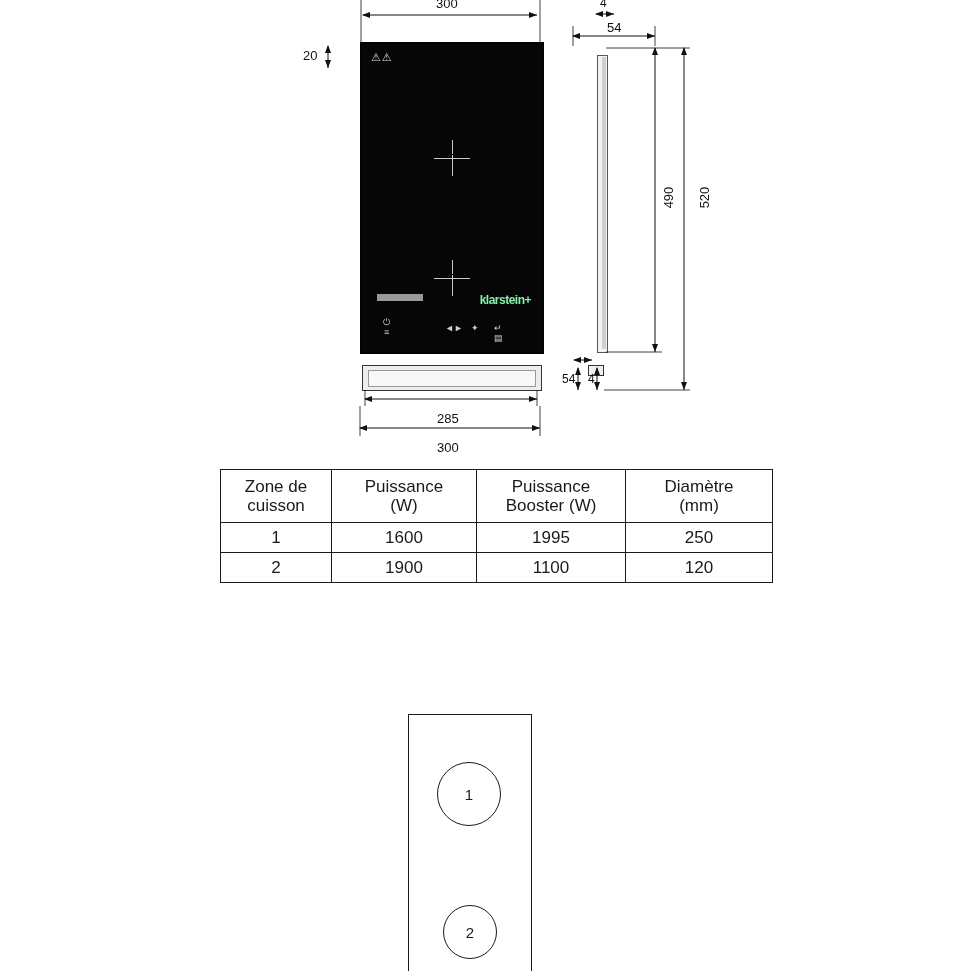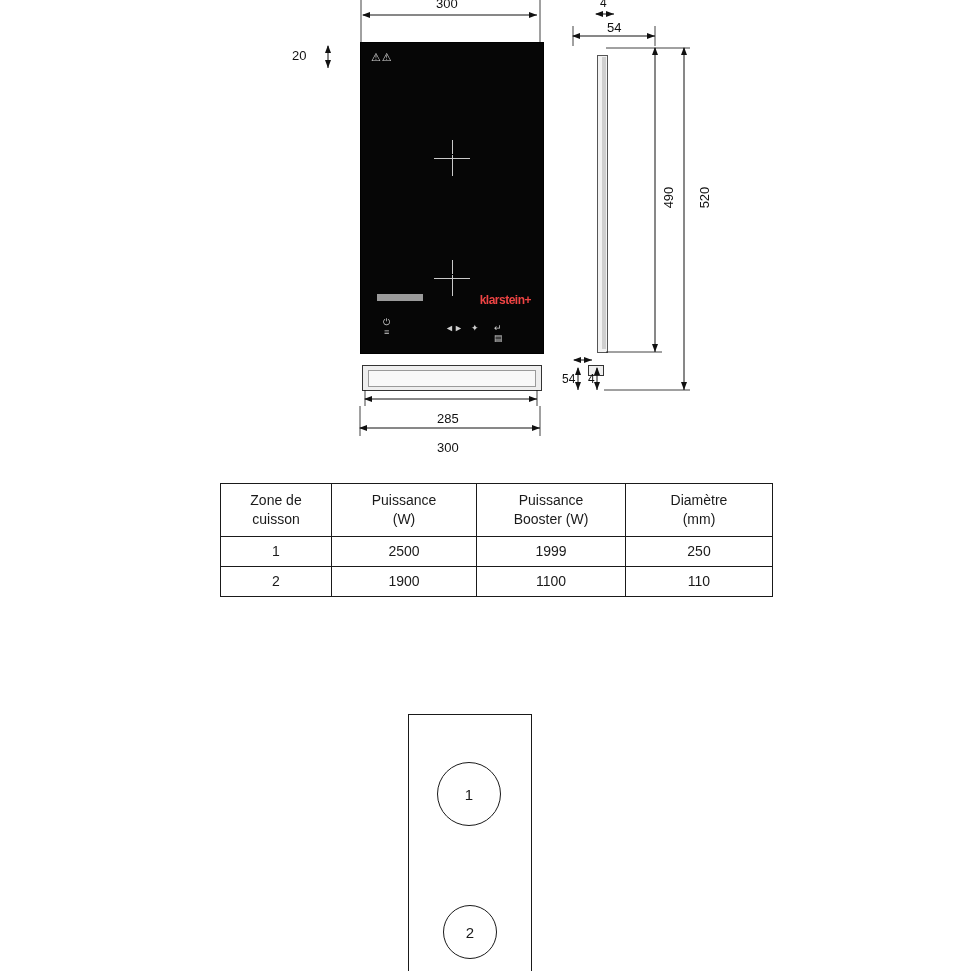--- a/index.html
+++ b/index.html
@@ -79,21 +79,21 @@
     position: absolute;
     width: 1px;
     height: 9px;
     background: #060606;
   }
   .brand {
     position: absolute;
     right: 12px;
     bottom: 46px;
     font-size: 12px;
-    color: #ef4444;
+    color: #86efac;
     font-weight: bold;
     letter-spacing: -0.5px;
   }
   .slider-bar {
     position: absolute;
     left: 16px;
     bottom: 52px;
     width: 46px;
     height: 7px;
     background: #9a9a9a;
@@ -160,23 +160,23 @@
     width: 14px;
     height: 9px;
     background: #efefef;
     border: 1px solid #333;
   }
 
   
   table.spec {
     position: absolute;
     left: 220px;
-    top: 483px;
+    top: 469px;
     border-collapse: collapse;
-    font-size: 14px;
+    font-size: 17px;
   }
   table.spec td {
     border: 1px solid #1a1a1a;
     text-align: center;
     padding: 5px 10px;
     line-height: 19px;
   }
   table.spec td.head {
     padding: 7px 12px;
   }
@@ -235,21 +235,21 @@
 
   <div class="chassis">
     <div class="chassis-inner"></div>
   </div>
 
   <div class="side-glass"></div>
   <div class="side-shade"></div>
   <div class="side-chassis"></div>
 
   <div class="dim" style="left:436px; top:-4px;">300</div>
-  <div class="dim" style="left:292px; top:48px;">20</div>
+  <div class="dim" style="left:303px; top:48px;">20</div>
   <div class="dim small" style="left:600px; top:-4px;">4</div>
   <div class="dim" style="left:607px; top:20px;">54</div>
 
   <div class="dim vert" style="left:648px; top:190px; width:40px; text-align:center;">490</div>
   <div class="dim vert" style="left:684px; top:190px; width:40px; text-align:center;">520</div>
 
   <div class="dim small" style="left:562px; top:372px;">54</div>
   <div class="dim small" style="left:588px; top:372px;">4</div>
 
   <div class="dim" style="left:437px; top:411px;text-align:center;">285</div>
@@ -312,29 +312,29 @@
           <span>Puissance</span><br>
           <span>Booster (W)</span>
         </td>
         <td class="head c3">
           <span>Diamètre</span><br>
           <span>(mm)</span>
         </td>
       </tr>
       <tr>
         <td>1</td>
-        <td>2500</td>
-        <td>1999</td>
+        <td>1600</td>
+        <td>1995</td>
         <td>250</td>
       </tr>
       <tr>
         <td>2</td>
         <td>1900</td>
         <td>1100</td>
-        <td>110</td>
+        <td>120</td>
       </tr>
     </tbody>
   </table>
 
   <div class="plan">
     <div class="plan-circle" style="left:28px; top:47px; width:62px; height:62px;">
       <span>1</span>
     </div>
     <div class="plan-circle" style="left:34px; top:190px; width:52px; height:52px;">
       <span>2</span>

